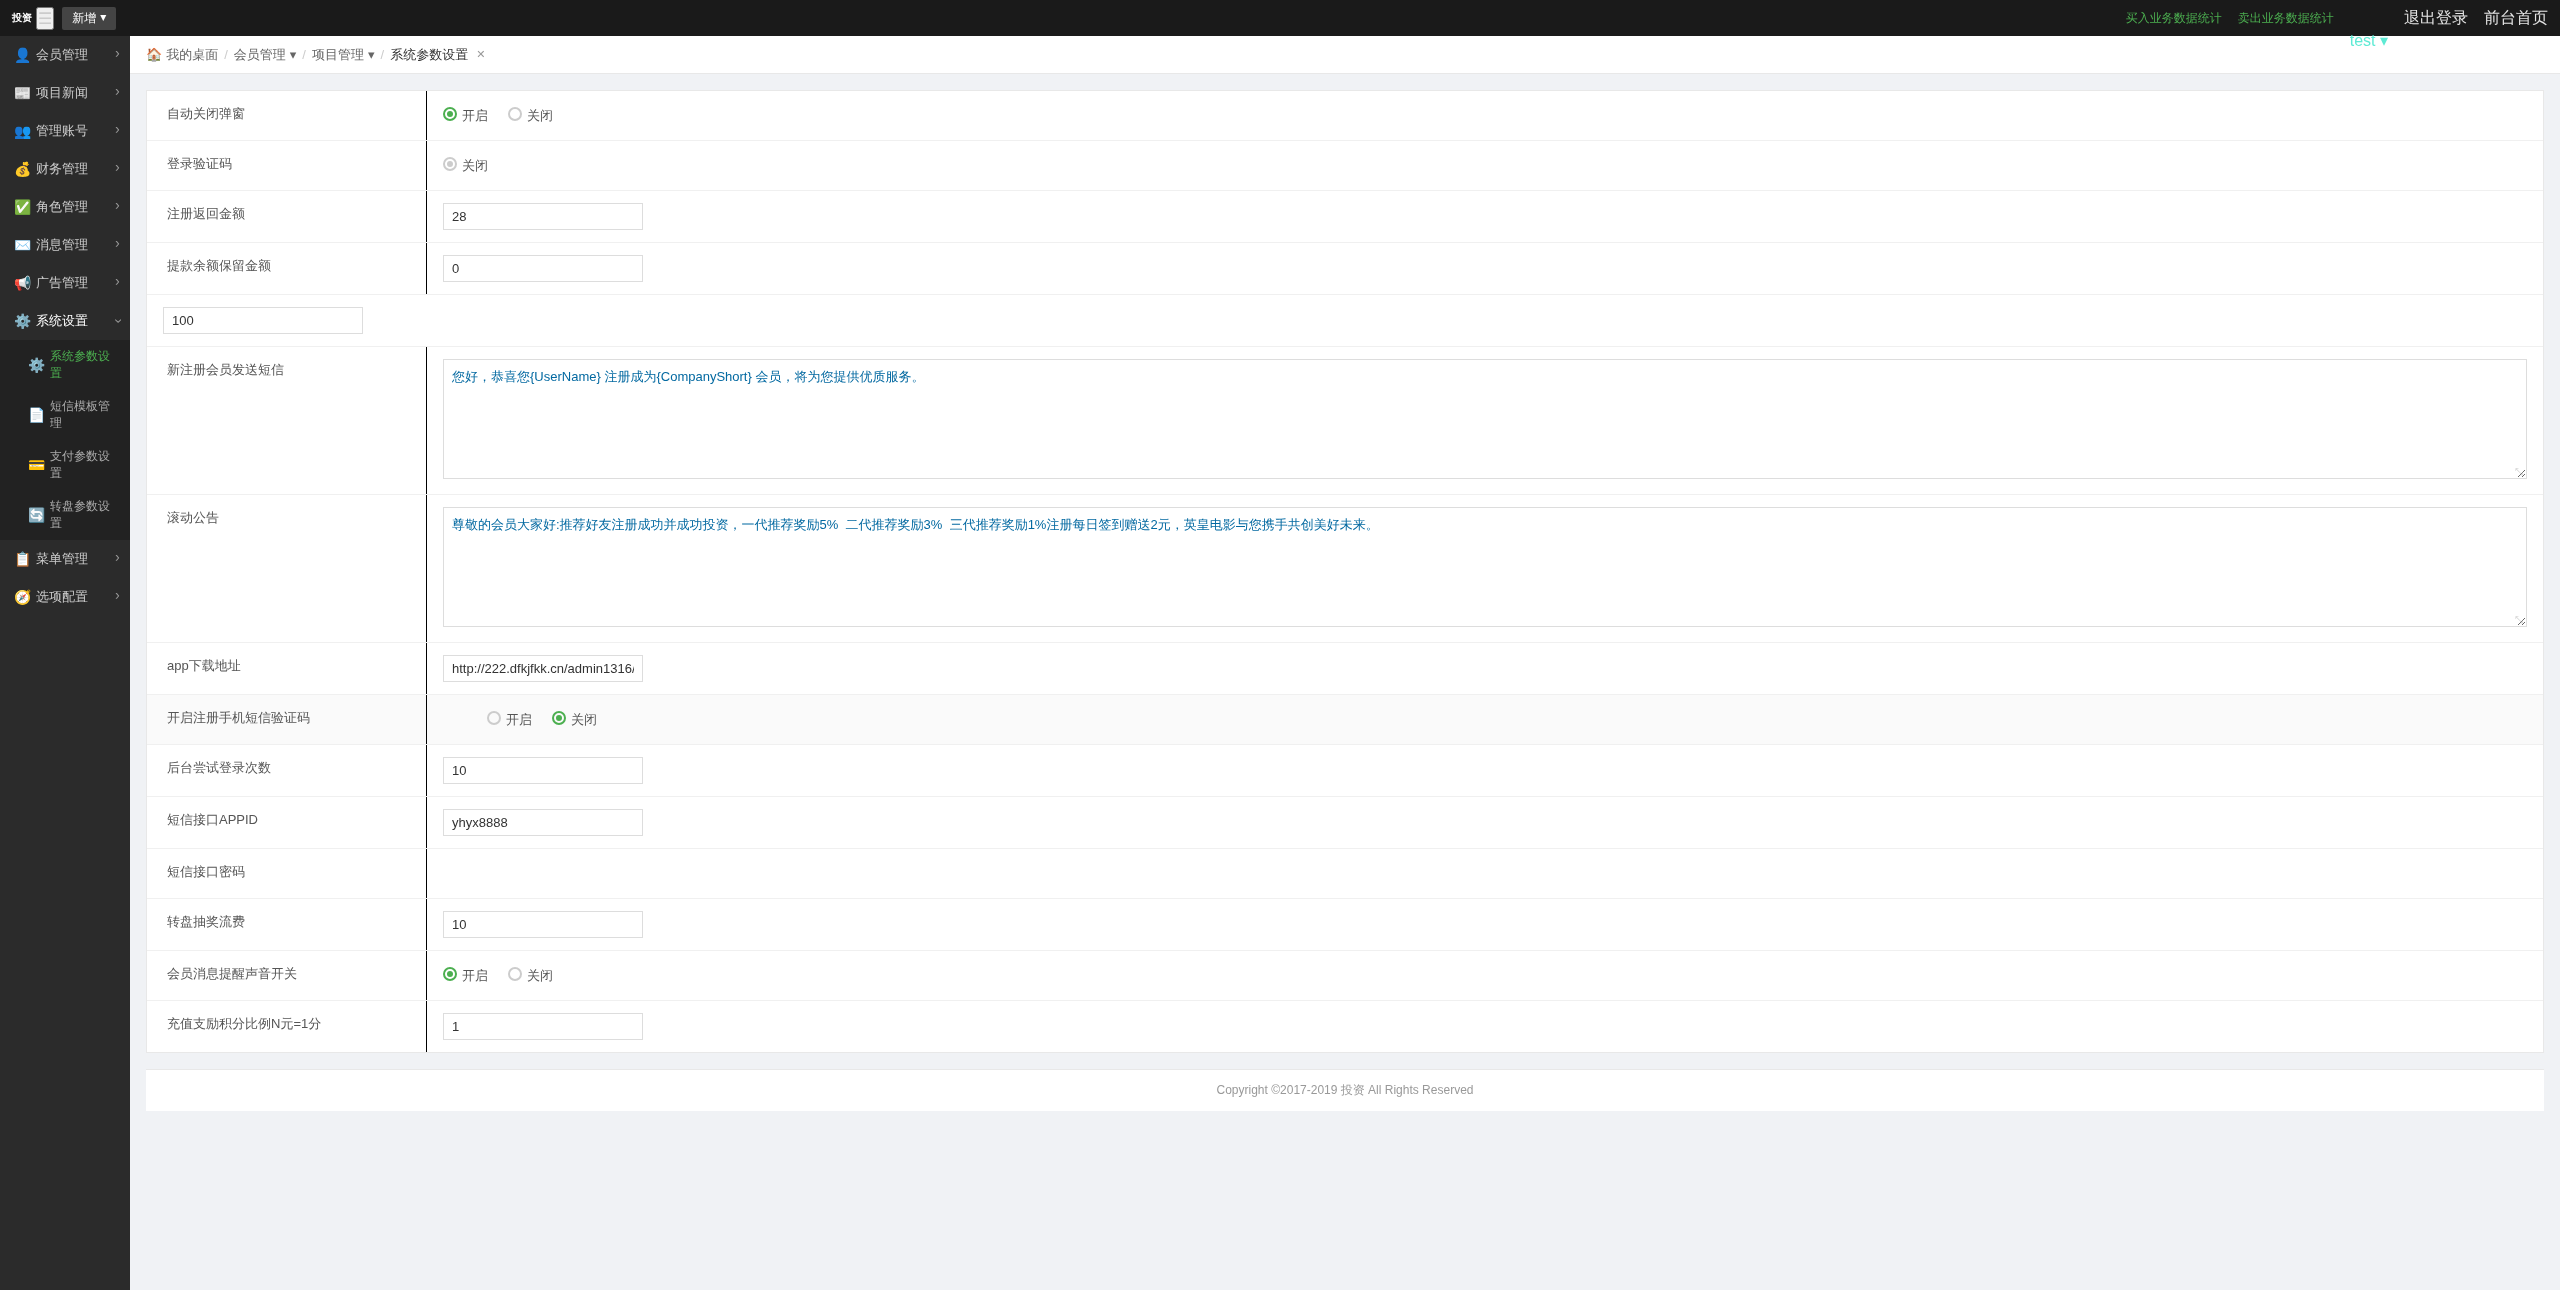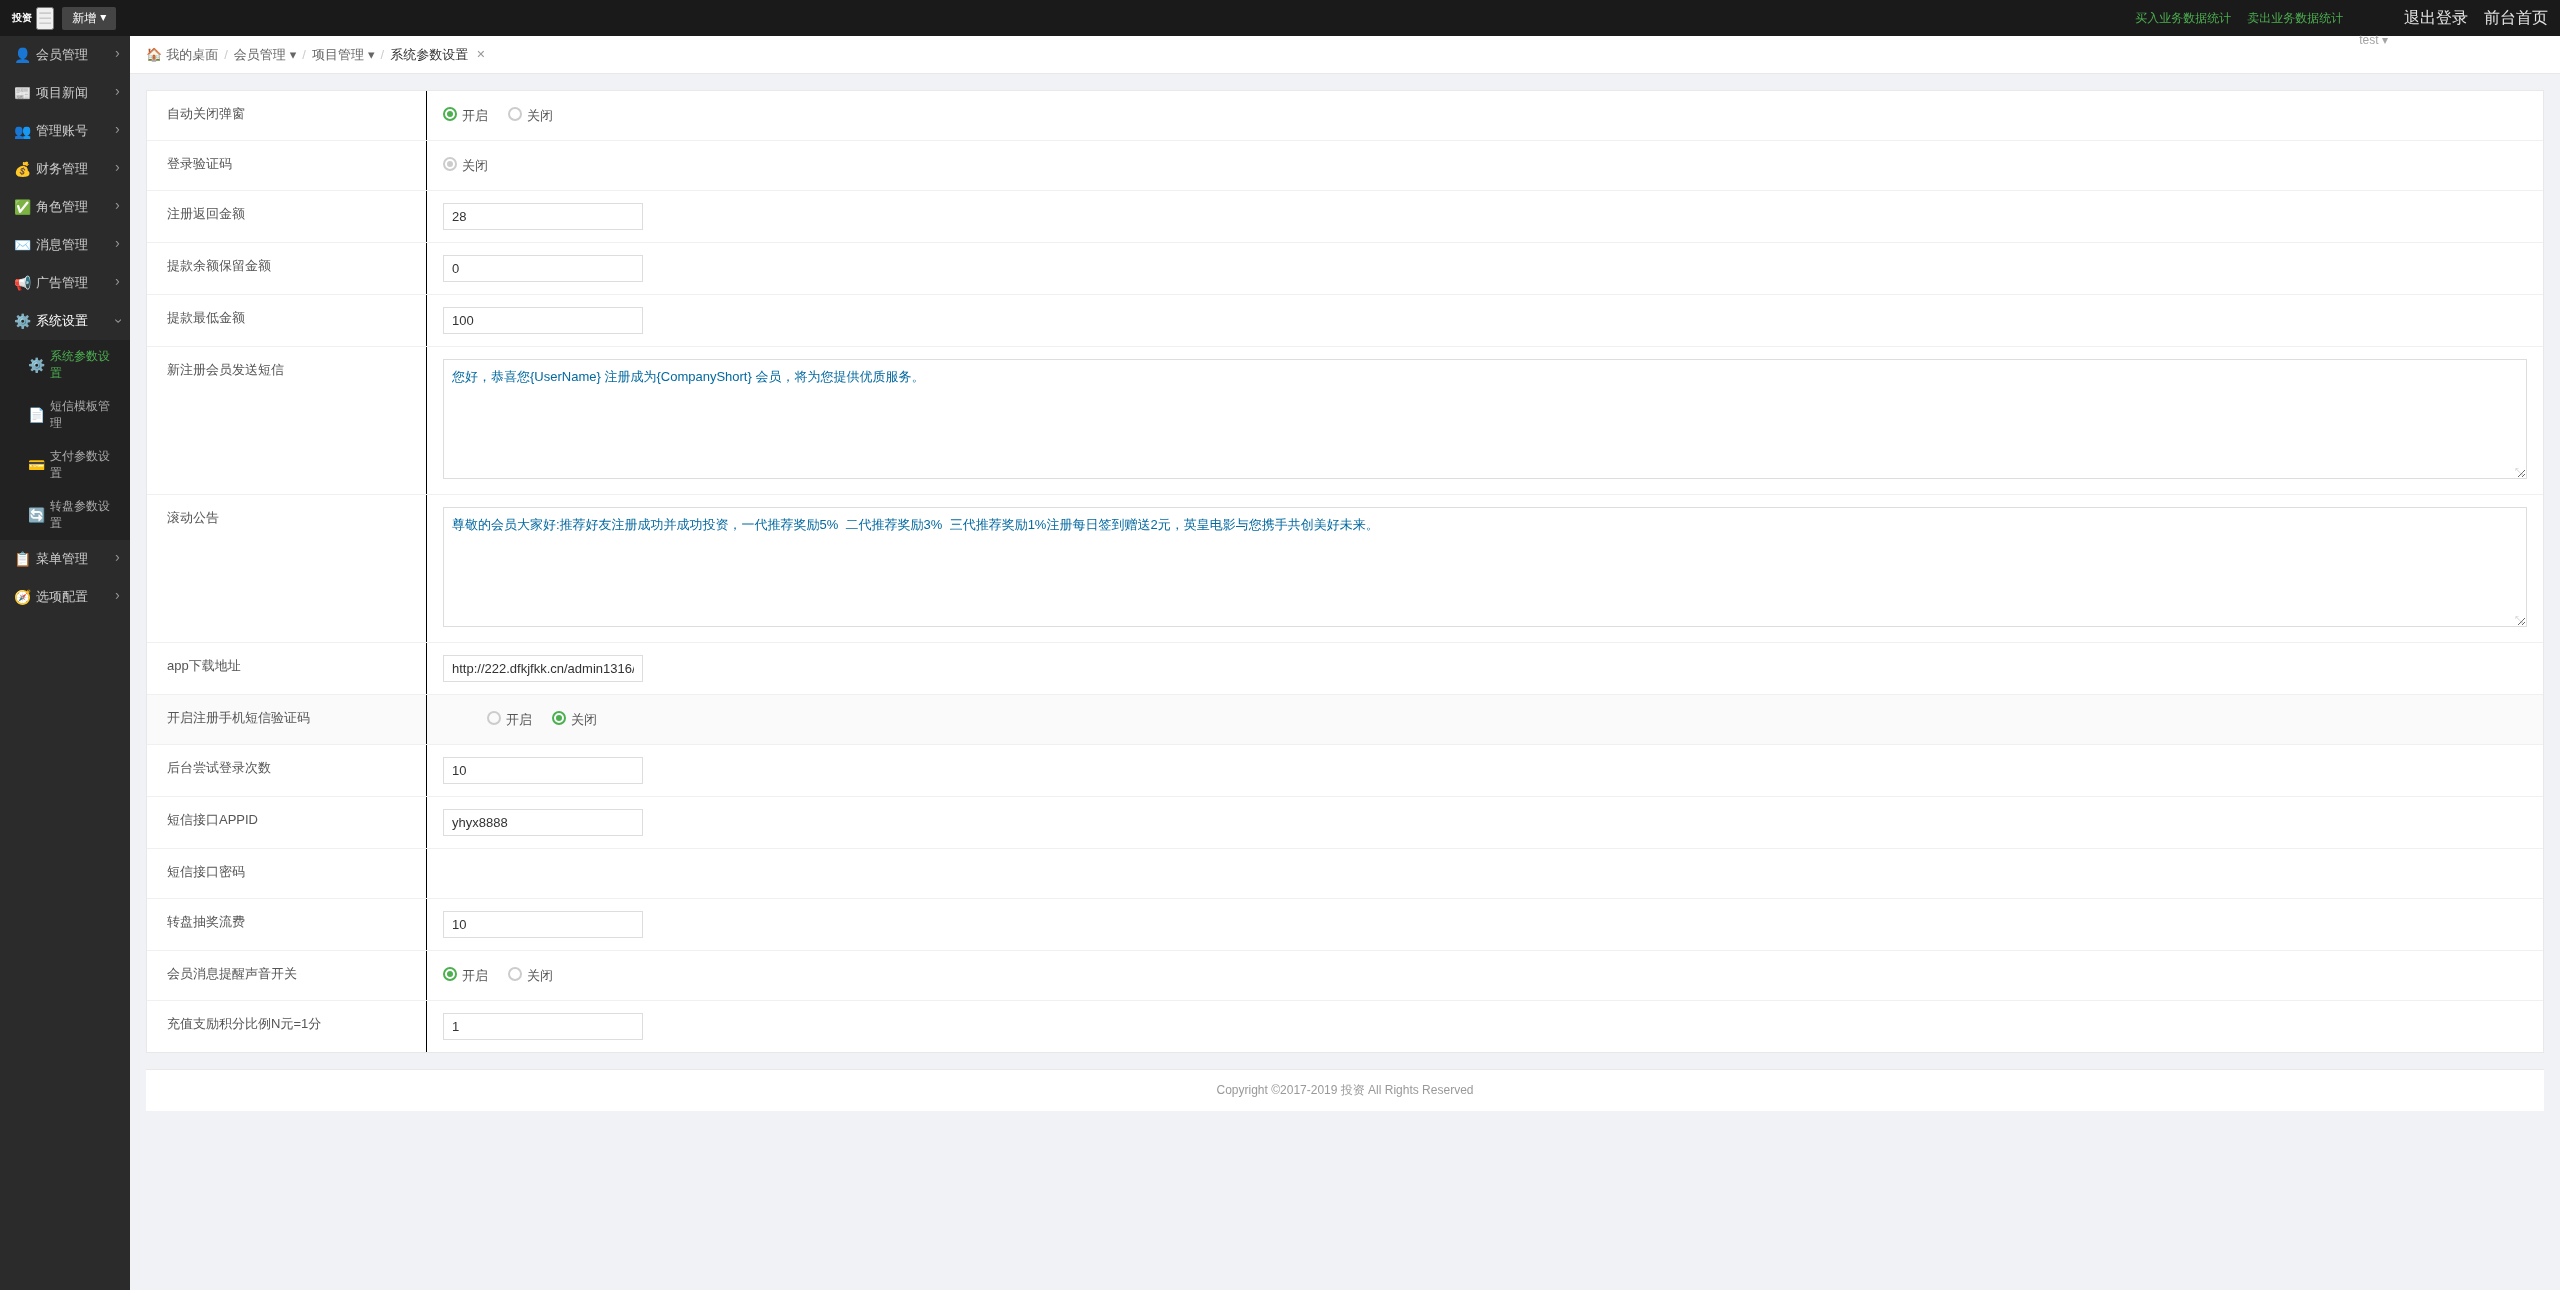--- a/index.html
+++ b/index.html
@@ -45,22 +45,22 @@
       align-items: center;
       gap: 16px;
     }
     .top-nav-link {
       color: #4caf50;
       font-size: 12px;
       cursor: pointer;
       text-decoration: none;
     }
     .top-nav-user {
-      color: #a3a3a3;
-      font-size: 12px;
+      color: #5eead4;
+      font-size: 16px;
       cursor: pointer;
       margin-top: 44px;
     }
     .top-nav-btn {
       color: #e5e5e5;
       font-size: 16px;
       cursor: pointer;
       background: none;
       border: none;
     }
@@ -427,21 +427,20 @@
           <input type="text" class="text-input" value="28" style="">
         </div>
       </div>
       <div class="settings-row">
         <div class="settings-label">提款余额保留金额</div>
         <div class="settings-value">
           <input type="text" class="text-input" value="0" style="">
         </div>
       </div>
       <div class="settings-row">
-        <div class="settings-label">提款最低金额</div>
         <div class="settings-value">
           <input type="text" class="text-input" value="100" style="">
         </div>
       </div>
       <div class="settings-row">
         <div class="settings-label">新注册会员发送短信</div>
         <div class="settings-value">
           <div class="textarea-wrapper"><textarea class="textarea-field" style="">您好，恭喜您{UserName} 注册成为{CompanyShort} 会员，将为您提供优质服务。</textarea><span class="textarea-resize-handle">⤡</span></div>
         </div>
       </div>

